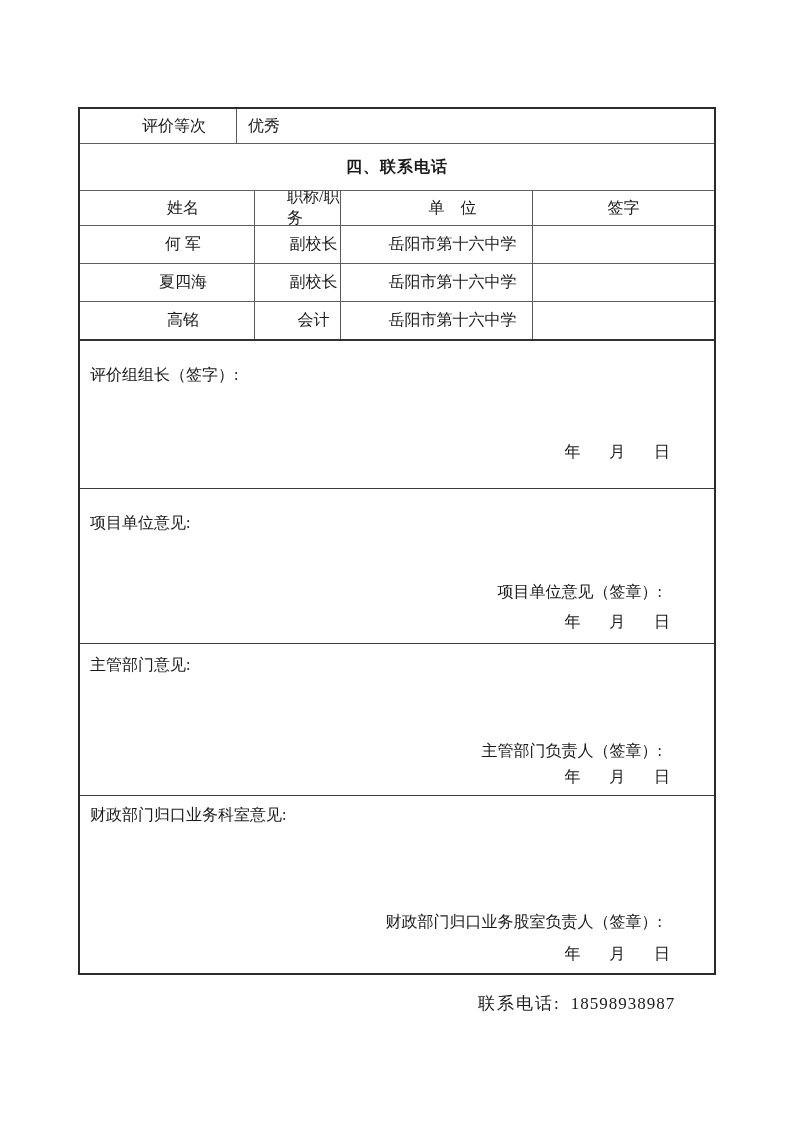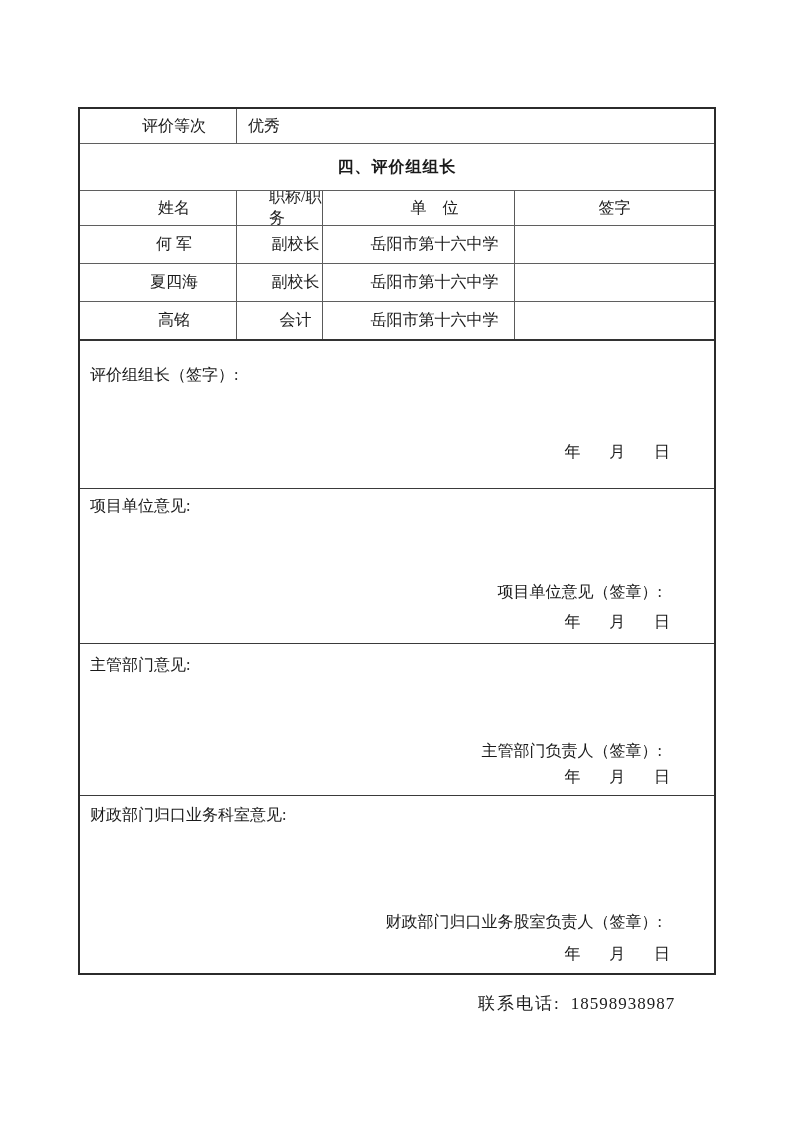--- a/index.html
+++ b/index.html
@@ -52,41 +52,41 @@
     display: flex;
     align-items: center;
     justify-content: center;
     font-weight: bold;
     letter-spacing: 1px;
   }
 
   .header-row { height: 35px; }
   .data-row { height: 38px; }
   .data-row.last { height: 39px; }
-  .col-name { width: 157px; }
+  .col-name { width: 175px; }
   .col-title { width: 86px; }
   .col-unit { width: 192px; }
   .col-sign { flex: 1; }
 
   
   .block {
     position: relative;
     box-sizing: border-box;
   }
   .block-a { height: 148px; }
   .block-b { height: 155px; }
   .block-c { height: 152px; }
   .block-d { flex: 1; }
   .block-label {
     position: absolute;
     left: 10px;
     white-space: nowrap;
   }
   .block-a .block-label { top: 24px; }
-  .block-b .block-label { top: 7px; }
+  .block-b .block-label { top: 24px; }
   .block-c .block-label { top: 11px; }
   .block-d .block-label { top: 9px; }
   .signer-line {
     position: absolute;
     right: 52px;
     white-space: nowrap;
   }
   .block-b .signer-line { bottom: 40px; }
   .block-c .signer-line { bottom: 33px; }
   .block-d .signer-line { bottom: 40px; }
@@ -131,21 +131,21 @@
 
 <div class="page">
 
   <div class="form-table">
 
     <div class="row rating-row h-thin">
       <div class="cell rating-label v-div">评价等次</div>
       <div class="cell rating-value">优秀</div>
     </div>
 
-    <div class="section-title-row h-thin">四、评价组组长</div>
+    <div class="section-title-row h-thin">四、联系电话</div>
 
     <div class="row header-row h-thin">
       <div class="cell col-name v-div">姓名</div>
       <div class="cell col-title v-div">职称/职务</div>
       <div class="cell col-unit v-div">单　位</div>
       <div class="cell col-sign">签字</div>
     </div>
 
     <div class="row data-row h-thin">
       <div class="cell col-name v-div">何 军</div>

